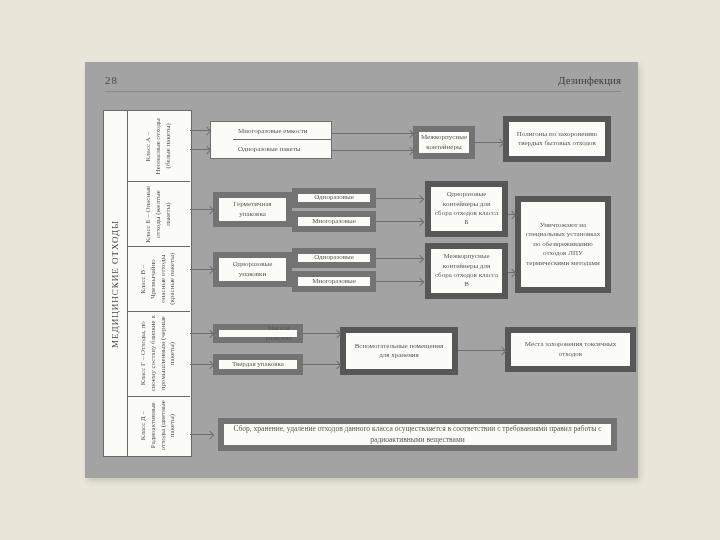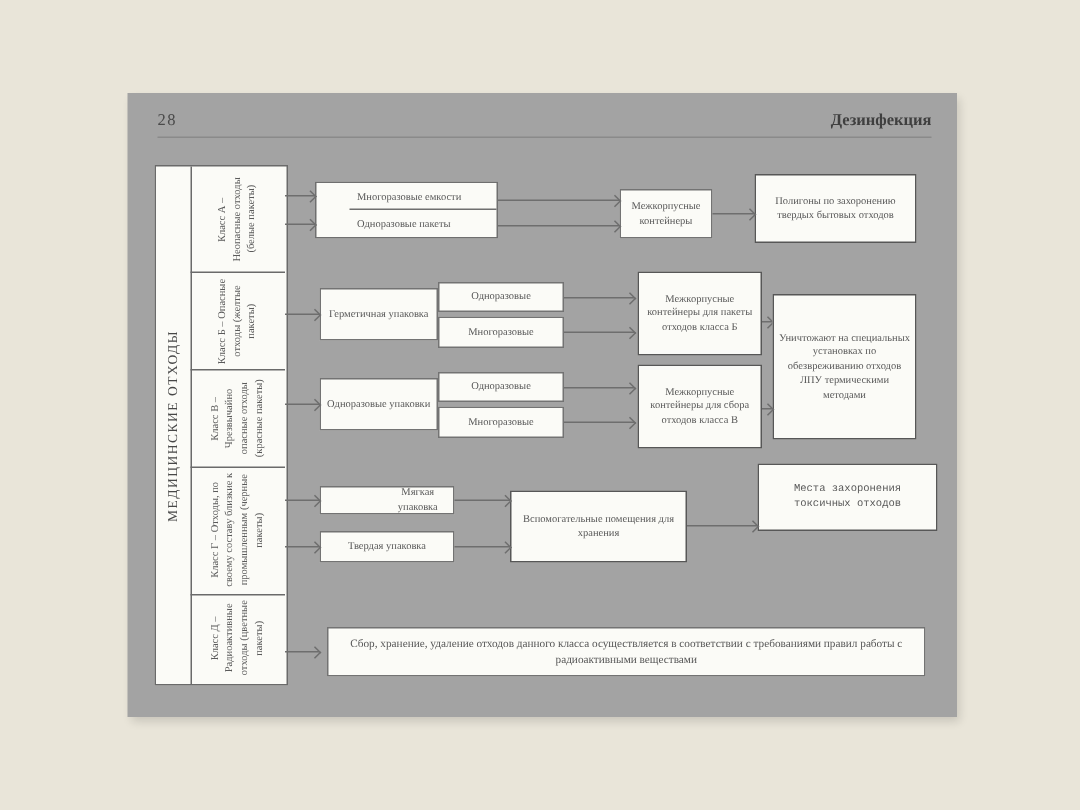--- a/index.html
+++ b/index.html
@@ -7,37 +7,37 @@
     width:720px;height:540px;overflow:hidden;position:relative;
     background:#e9e5d9;
     font-family:"Liberation Serif","DejaVu Serif",serif;
   }
   .page{
     position:absolute;left:85px;top:62px;width:553px;height:416px;
     background:#a3a3a3;box-shadow:2px 3px 6px rgba(0,0,0,0.14);
   }
   .pgnum{position:absolute;left:20px;top:12px;font-size:11px;color:#4a4a4a;letter-spacing:1px;}
   .hrule{position:absolute;left:20px;top:29px;width:516px;height:1px;background:#8a8a8a;}
-  .htitle{position:absolute;right:17px;top:12px;font-size:11px;font-weight:bold;color:#3f3f3f;}
+  .htitle{position:absolute;right:17px;top:12px;font-size:11px;font-weight:normal;color:#3f3f3f;}
 
   
   .ctable{position:absolute;left:18px;top:48px;width:87px;height:345px;border:1px solid #6a6a6a;background:#fbfbf7;}
   .rootcell{position:absolute;left:0;top:0;width:23px;height:100%;border-right:1px solid #6a6a6a;display:flex;align-items:center;justify-content:center;}
   .ccell{position:absolute;left:23px;width:63px;border-bottom:1px solid #6a6a6a;display:flex;align-items:center;justify-content:center;overflow:hidden;}
   .ccell.last{border-bottom:none;}
   .vtext{
     writing-mode:vertical-rl;transform:rotate(180deg);
     font-size:7px;line-height:1.4;text-align:center;color:#5a5a5a;
     height:92%;
   }
   .vtext.root{font-size:9px;letter-spacing:1px;color:#474747;height:auto;white-space:nowrap;}
 
   
   .bx{
-    position:absolute;border:1px solid #737373;background:#fbfbf7;
+    position:absolute;border:6px solid #737373;background:#fbfbf7;
     display:flex;align-items:center;justify-content:center;text-align:center;
     font-size:7px;line-height:1.35;color:#585858;padding:1px 3px;box-sizing:border-box;
   }
   .bx.big{border-color:#575757;}
   .stack{position:absolute;border:1px solid #6f6f6f;background:#fbfbf7;box-sizing:border-box;padding-left:22px;}
   .stack .cell{
     height:18px;display:flex;align-items:center;justify-content:flex-start;
     font-size:7px;color:#585858;padding:0 5px;box-sizing:border-box;
   }
   .stack .cell:first-child{border-bottom:1px solid #6f6f6f;}
@@ -88,42 +88,42 @@
 
   <div class="arr" style="left:105px;top:68px;width:20px;"></div>
   <div class="arr" style="left:105px;top:87px;width:20px;"></div>
   <div class="arr" style="left:247px;top:71px;width:81px;"></div>
   <div class="arr" style="left:247px;top:88px;width:81px;"></div>
   <div class="arr" style="left:390px;top:80px;width:28px;"></div>
 
   <div class="bx" style="left:128px;top:130px;width:79px;height:35px;">Герметичная упаковка</div>
   <div class="bx" style="left:207px;top:126px;width:84px;height:20px;">Одноразовые</div>
   <div class="bx" style="left:207px;top:149px;width:84px;height:21px;">Многоразовые</div>
-  <div class="bx big" style="left:340px;top:119px;width:83px;height:56px;">Межкорпусные контейнеры для пакеты отходов класса Б</div>
+  <div class="bx big" style="left:340px;top:119px;width:83px;height:56px;">Одноразовые контейнеры для сбора отходов класса Б</div>
 
   <div class="arr" style="left:105px;top:147px;width:23px;"></div>
   <div class="arr" style="left:291px;top:136px;width:47px;"></div>
   <div class="arr" style="left:291px;top:159px;width:47px;"></div>
   <div class="arr" style="left:423px;top:152px;width:7px;"></div>
 
   <div class="bx" style="left:128px;top:190px;width:79px;height:35px;">Одноразовые упаковки</div>
   <div class="bx" style="left:207px;top:186px;width:84px;height:20px;">Одноразовые</div>
   <div class="bx" style="left:207px;top:209px;width:84px;height:21px;">Многоразовые</div>
   <div class="bx big" style="left:340px;top:181px;width:83px;height:56px;">Межкорпусные контейнеры для сбора отходов класса В</div>
   <div class="bx big" style="left:430px;top:134px;width:96px;height:97px;">Уничтожают на специальных установках по обезвреживанию отходов ЛПУ термическими методами</div>
 
   <div class="arr" style="left:105px;top:207px;width:23px;"></div>
   <div class="arr" style="left:291px;top:196px;width:47px;"></div>
   <div class="arr" style="left:291px;top:219px;width:47px;"></div>
   <div class="arr" style="left:423px;top:210px;width:7px;"></div>
 
   <div class="bx" style="left:128px;top:262px;width:90px;height:19px;padding-left:44px;">Мягкая упаковка</div>
   <div class="bx" style="left:128px;top:292px;width:90px;height:21px;">Твердая упаковка</div>
   <div class="bx big" style="left:255px;top:265px;width:118px;height:48px;">Вспомогательные помещения для хранения</div>
-  <div class="bx big" style="left:420px;top:247px;width:120px;height:45px;font-family:Liberation Mono, monospace;">Места захоронения токсичных отходов</div>
+  <div class="bx big" style="left:420px;top:265px;width:131px;height:45px;">Места захоронения токсичных отходов</div>
 
   <div class="arr" style="left:105px;top:271px;width:23px;"></div>
   <div class="arr" style="left:105px;top:302px;width:23px;"></div>
   <div class="arr" style="left:218px;top:271px;width:37px;"></div>
   <div class="arr" style="left:218px;top:302px;width:37px;"></div>
   <div class="arr" style="left:373px;top:288px;width:47px;"></div>
 
   <div class="bx" style="left:133px;top:356px;width:399px;height:33px;font-size:7.5px;padding:2px 1px;">Сбор, хранение, удаление отходов данного класса осуществляется в соответствии с требованиями правил работы с радиоактивными веществами</div>
   <div class="arr" style="left:105px;top:372px;width:23px;"></div>
 

